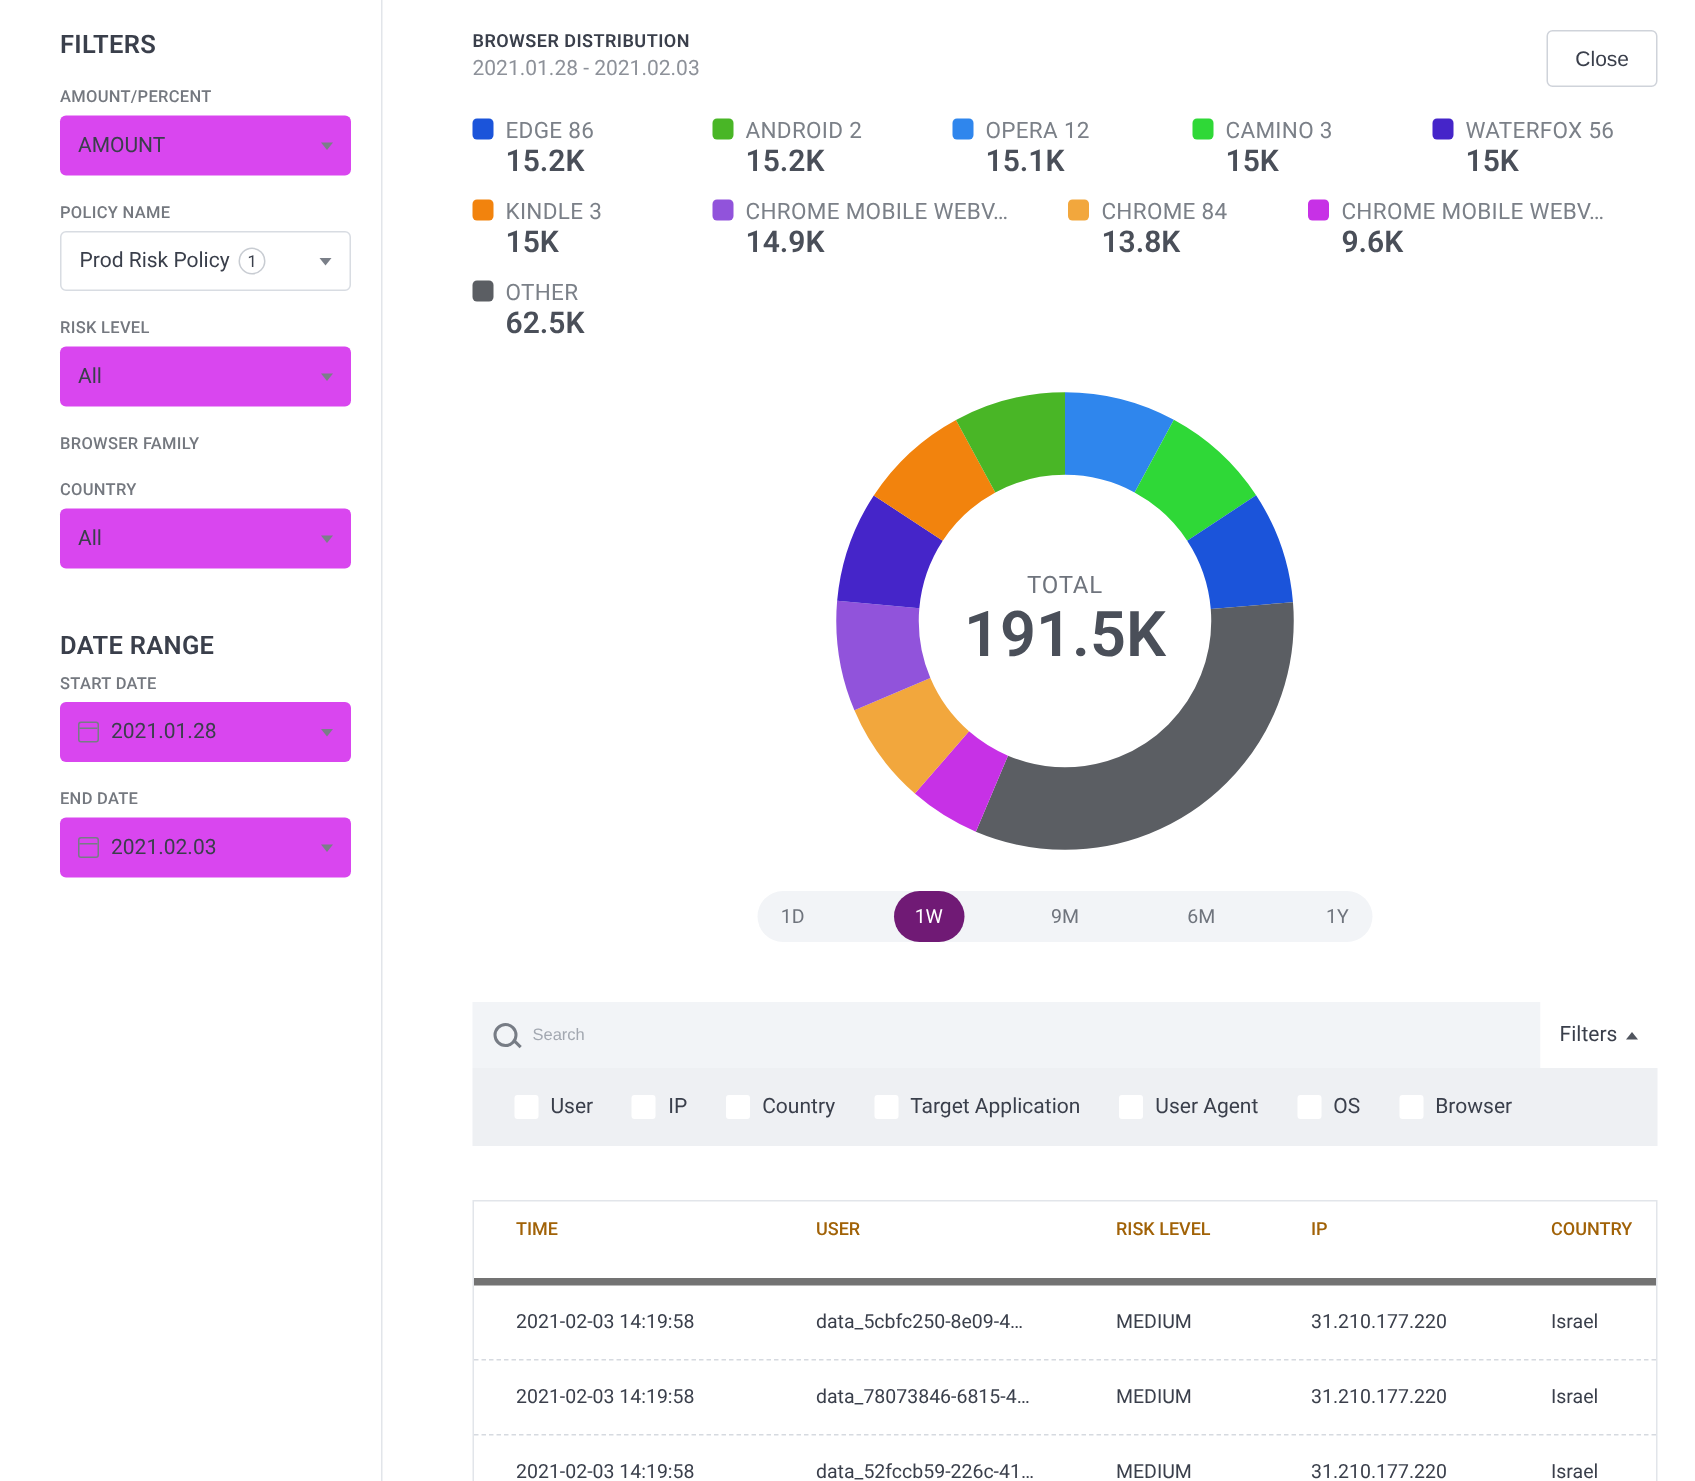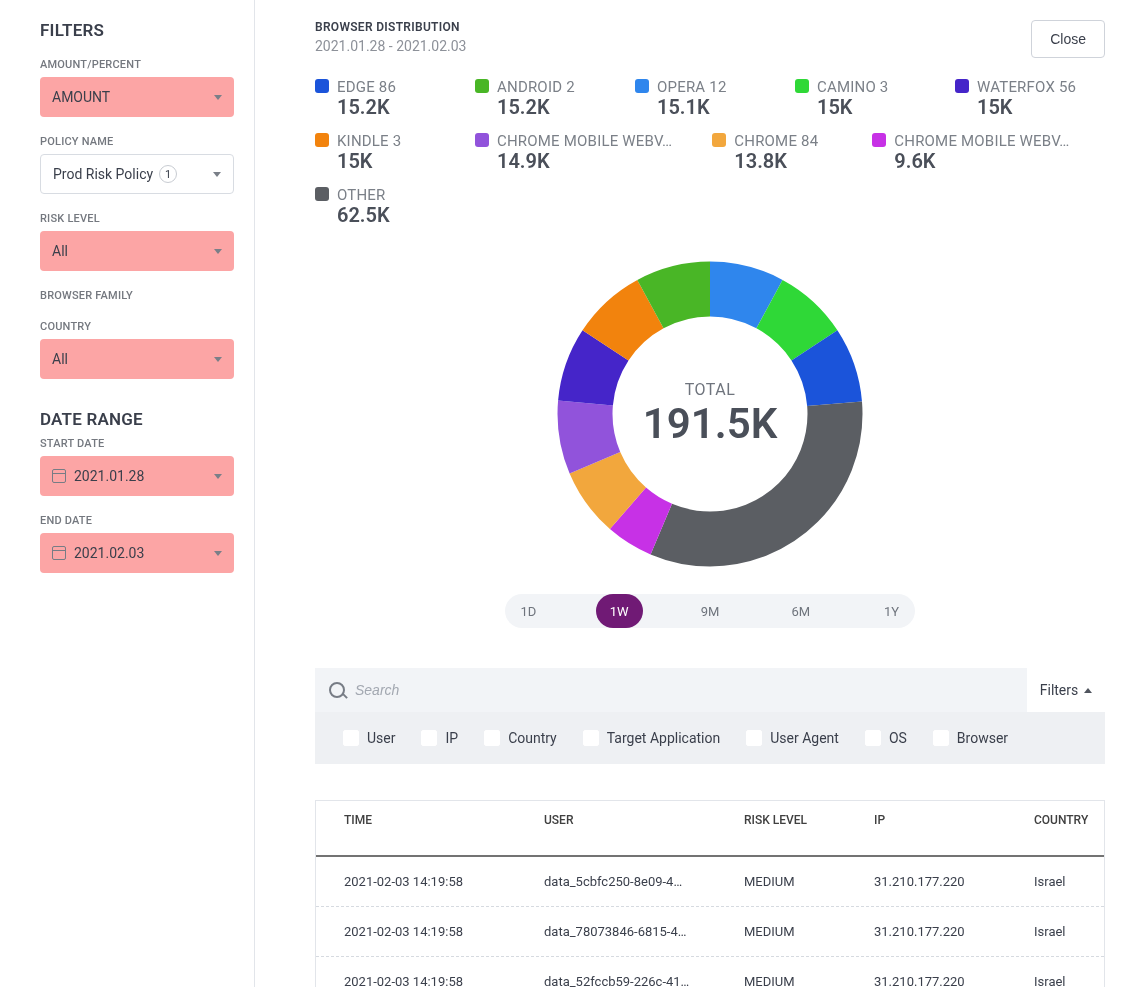--- a/index.html
+++ b/index.html
@@ -43,21 +43,21 @@
     display: flex;
     align-items: center;
     justify-content: space-between;
     height: 40px;
     padding: 0 12px;
     border-radius: 4px;
     font-size: 14px;
     color: #3a3f4b;
     cursor: pointer;
   }
-  .dropdown.grey { background: #fca5a5; }
+  .dropdown.grey { background: #d946ef; }
   .dropdown.outlined { background: #fff; border: 1px solid #d8dce2; }
   .chevron-down {
     width: 0; height: 0;
     border-left: 4px solid transparent;
     border-right: 4px solid transparent;
     border-top: 5px solid #7a7f88;
   }
   .badge-count {
     display: inline-flex;
     min-width: 18px; height: 18px;
@@ -132,22 +132,21 @@
   
   .search-block { margin-top: 40px; }
   .search-row { display: flex; }
   .search-box {
     flex: 1; display: flex; align-items: center;
     background: #f2f4f7; height: 44px;
     padding: 0 14px;
   }
   .search-box input {
     border: none; background: transparent; flex: 1;
-    font-size: 14px; color: #3a3f4b; outline: none;
-    font-style: italic;
+    font-size: 11px; color: #3a3f4b; outline: none;
   }
   .search-box input::placeholder { color: #a3a8b1; }
   .search-icon { width:16px;height:16px;border:2px solid #777c85;border-radius:50%;position:relative;margin-right:10px;}
   .search-icon::after{content:"";position:absolute;width:6px;height:2px;background:#777c85;right:-5px;bottom:-1px;transform:rotate(45deg);}
   .filters-btn {
     width: 78px; background: #fff;
     display: flex; align-items: center; justify-content: center;
     font-size: 14px; color: #3a3f4b; cursor: pointer; gap: 6px;
   }
   .chevron-up {
@@ -171,23 +170,23 @@
     position: relative;
   }
   .thead, .trow {
     display: grid;
     grid-template-columns: 200px 200px 130px 160px 1fr;
     align-items: center;
   }
   .thead {
     height: 56px;
     font-size: 12px;
-    color: #404040;
+    color: #a16207;
     font-weight: 500;
-    border-bottom: 2px solid #737373;
+    border-bottom: 5px solid #737373;
     padding: 0 0 16px 28px;
   }
   .tbody { max-height: 160px; overflow-y: auto; }
   .trow {
     height: 50px;
     font-size: 13px;
     padding: 0 0 0 28px;
     border-bottom: 1px dashed #d6dae0;
   }
   .trow > div, .thead > div {
@@ -226,21 +225,21 @@
     </div>
 
     <div class="field-label">BROWSER FAMILY</div>
 
     <div class="field-label">COUNTRY</div>
     <div class="dropdown grey">
       <span>All</span>
       <span class="chevron-down"></span>
     </div>
 
-    <div class="section-title" style="margin-top:30px;">DATE RANGE</div>
+    <div class="section-title" style="margin-top:42px;">DATE RANGE</div>
 
     <div class="field-label" style="margin-top:8px;">START DATE</div>
     <div class="dropdown grey">
       <span class="dd-left">
         <span class="cal-icon"></span>
         <span>2021.01.28</span>
       </span>
       <span class="chevron-down"></span>
     </div>
 

